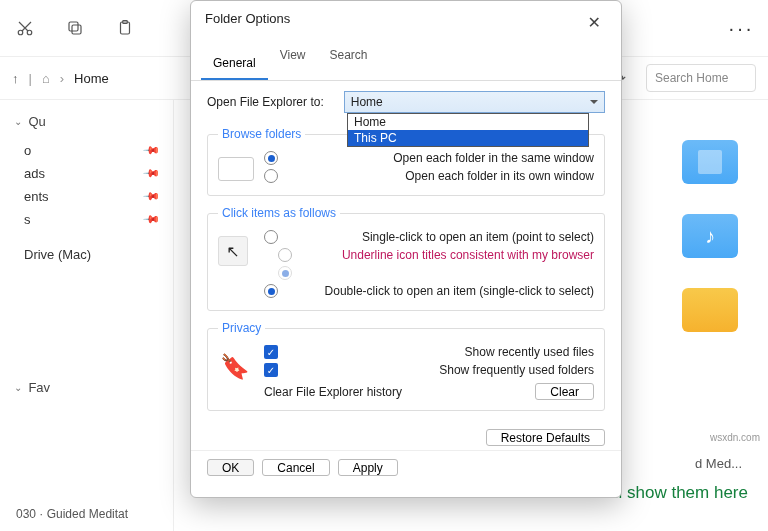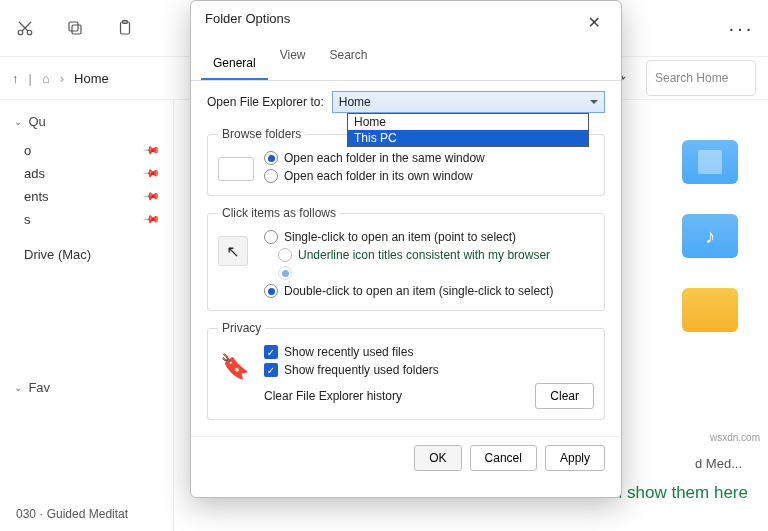--- a/index.html
+++ b/index.html
@@ -6,21 +6,21 @@
 body { width: 768px; height: 531px; overflow: hidden; background: #f5f5f5; position: relative; font-size: 13px; color: #222; }
 
 
 .explorer { position: absolute; inset: 0; background: #fff; }
 .toolbar { height: 56px; display: flex; align-items: center; padding: 0 14px; gap: 28px; background: #fff; }
 .toolbar .tb-icon { width: 22px; height: 22px; display: flex; align-items: center; justify-content: center; color: #555; }
 .toolbar .overflow { margin-left: auto; font-size: 20px; letter-spacing: 2px; color: #333; }
 .crumbs { height: 44px; display: flex; align-items: center; background: #fff; padding: 0 12px; gap: 10px; border-top: 1px solid #eee; border-bottom: 1px solid #eee; }
 .crumbs .sep { color: #999; }
 .crumbs .refresh { margin-left: auto; margin-right: 10px; color: #555; }
-.search { flex: 0 0 110px; height: 36px; border: 1px solid #ddd; border-radius: 4px; padding: 0 8px; color: #888; display: flex; align-items: center; font-size: 12px; }
+.search { flex: 0 0 110px; height: 28px; border: 1px solid #ddd; border-radius: 4px; padding: 0 8px; color: #888; display: flex; align-items: center; font-size: 12px; }
 .body { display: flex; height: calc(100% - 100px); }
 .sidebar { flex: 0 0 174px; border-right: 1px solid #eee; padding: 10px 6px; font-size: 13px; background: #fff; }
 .side-group { color: #444; padding: 4px 8px; display: flex; align-items: center; gap: 6px; }
 .chev { color: #777; font-size: 10px; }
 .side-item { display: flex; align-items: center; justify-content: space-between; padding: 4px 8px 4px 18px; color: #333; }
 .pin { color: #888; transform: rotate(45deg); font-size: 11px; }
 .side-spacer { height: 6px; }
 .content { flex: 1; position: relative; background: #fff; }
 .folders-col { position: absolute; right: 30px; top: 40px; display: flex; flex-direction: column; gap: 30px; }
 .folder-tile { width: 56px; height: 44px; border-radius: 6px; background: linear-gradient(#6bbaf8, #4aa9f6); position: relative; }
@@ -31,44 +31,44 @@
 .watermark { position: absolute; right: 8px; bottom: 88px; font-size: 10px; color: #999; }
 
 
 .dialog { position: absolute; left: 190px; top: 0; width: 432px; height: 498px; background: #fff; border: 1px solid #bbb; box-shadow: 0 8px 30px rgba(0,0,0,.25); border-radius: 6px; z-index: 10; }
 .dlg-title { display: flex; justify-content: space-between; padding: 10px 14px 8px; font-size: 13px; }
 .close { font-size: 16px; color: #444; padding: 2px 6px; cursor: pointer; }
 .tabs { display: flex; gap: 0; border-bottom: 1px solid #ddd; padding: 0 10px; font-size: 12px; }
 .tab { padding: 6px 12px 8px; color: #555; cursor: pointer; }
 .tab.active { color: #000; border-bottom: 2px solid #2e7cd6; font-weight: 500; margin-top: 8px; }
 .dlg-body { padding: 10px 16px 6px; overflow: hidden; }
-.row-open { display: flex; align-items: center; gap: 8px; font-size: 12px; margin-bottom: 2px; position: relative; }
+.row-open { display: flex; align-items: center; gap: 20px; font-size: 12px; margin-bottom: 2px; position: relative; }
 .combo { flex: 1; height: 22px; border: 1px solid #7aa7d9; background: linear-gradient(#e7f1fb,#dbeaf9); display: flex; align-items: center; padding: 0 6px; font-size: 12px; position: relative; }
 .combo::after { content: ""; position: absolute; right: 6px; top: 8px; border: 4px solid transparent; border-top-color: #555; }
 .dropdown { position: absolute; left: 140px; right: 16px; top: 22px; background: #fff; border: 1px solid #555; font-size: 12px; z-index: 5; }
 .dd-item { padding: 1px 6px; }
 .dd-item.sel { background: #1a5fd0; color: #fff; }
 fieldset { border: 1px solid #ddd; border-radius: 3px; margin: 6px 0 10px; padding: 8px 10px 10px; font-size: 12px; position: relative; }
-legend { padding: 0 4px; font-size: 12px; color: #404040; }
-.radio-row, .check-row { display: flex; align-items: center; gap: 6px; padding: 2px 0 2px 46px; font-size: 12px; color: #222; }
+legend { padding: 0 4px; font-size: 12px; color: #3b82f6; }
+.radio-row, .check-row { display: flex; align-items: center; gap: 6px; padding: 2px 0 2px 46px; font-size: 12px; color: #222; justify-content: space-between; }
 .radio { width: 14px; height: 14px; border: 1px solid #888; border-radius: 50%; display: inline-flex; align-items: center; justify-content: center; flex-shrink: 0; }
 .radio.checked::after { content: ""; width: 7px; height: 7px; background: #1a5fd0; border-radius: 50%; }
 .radio.disabled { border-color: #bbb; }
 .radio.sub { margin-left: 14px; }
-.sub-label { color: #14532d; }
+.sub-label { color: #be185d; }
 .sub-label.current { color: #888; }
 .check { width: 14px; height: 14px; background: #1a5fd0; border-radius: 2px; display: inline-flex; align-items: center; justify-content: center; color: #fff; font-size: 10px; flex-shrink: 0; }
 .check::after { content: "✓"; }
 .group-icon { position: absolute; left: 10px; top: 16px; width: 30px; height: 30px; background: #f3f3f3; border: 1px solid #ddd; border-radius: 3px; display: flex; align-items: center; justify-content: center; font-size: 16px; }
 .fieldset-browse .group-icon { width: 36px; height: 24px; background: #fff; border: 1px solid #ccc; }
 .privacy-icon { position: absolute; left: 12px; top: 18px; font-size: 24px; }
 .clear-row { display: flex; align-items: center; justify-content: space-between; padding: 4px 0 0 46px; font-size: 12px; }
-.btn { height: 26px; padding: 0 14px; background: #fff; border: 1px solid #bbb; border-radius: 3px; font-size: 12px; cursor: pointer; }
+.btn { height: 17px; padding: 0 14px; background: #fff; border: 1px solid #bbb; border-radius: 3px; font-size: 12px; cursor: pointer; }
 .restore-row { display: flex; justify-content: flex-end; padding: 2px 16px 4px; }
-.dlg-buttons { display: flex; justify-content: flex-end; gap: 8px; padding: 8px 16px 12px; border-top: 1px solid #eee; }
+.dlg-buttons { display: flex; justify-content: flex-start; gap: 8px; padding: 8px 16px 12px; border-top: 1px solid #eee; }
 .btn.primary { background: #f5f5f5; }
 
 
 .fieldset-browse { margin-top: 14px; }
 
 svg { display: block; }
 </style>
 </head>
 <body>
 
@@ -219,18 +219,21 @@
       <div class="check-row">
           <span class="check"></span>
           <span>Show frequently used folders</span>
         </div>
       <div class="clear-row">
         <span>Clear File Explorer history</span>
         <button class="btn">Clear</button>
       </div>
     </fieldset>
   </div>
+  <div class="restore-row">
+    <button class="btn">Restore Defaults</button>
+  </div>
   <div class="dlg-buttons">
     <button class="btn primary">OK</button>
     <button class="btn">Cancel</button>
     <button class="btn">Apply</button>
   </div>
 </div>
 
 </body></html>

